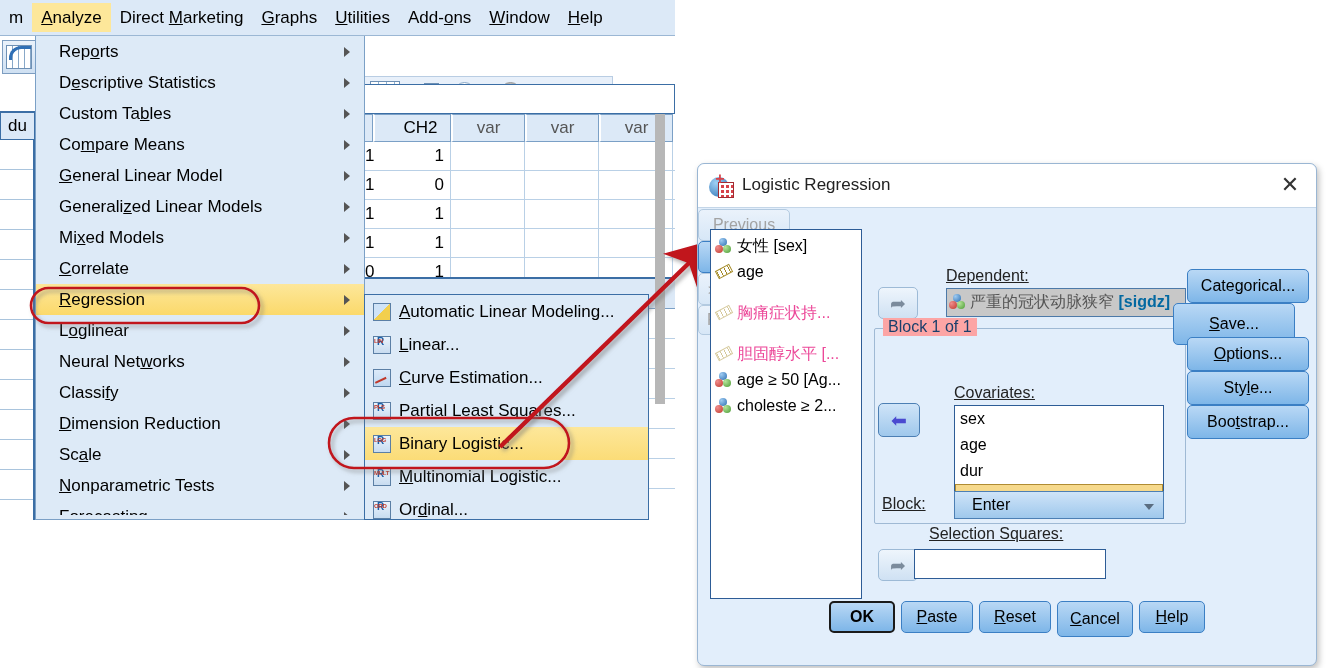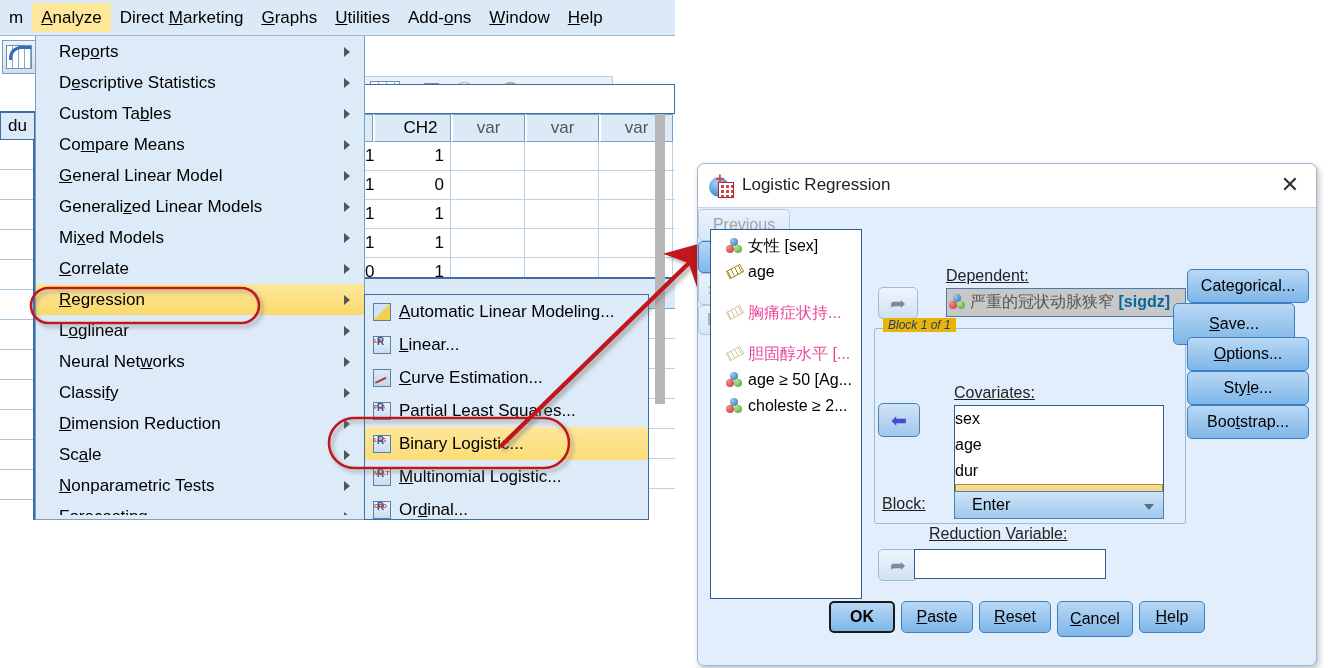--- a/index.html
+++ b/index.html
@@ -224,21 +224,21 @@
   .dlg-close {
     position: absolute; right: 14px; top: 10px; width: 24px; height: 24px;
     font-size: 22px; color: #333; text-align: center; line-height: 22px; cursor: pointer;
   }
 
   .dlg-body { position: absolute; left: 0; top: 45px; width: 100%; height: 458px; }
 
   .varlist {
     position: absolute; left: 12px; top: 20px; width: 152px; height: 370px;
     background: #ffffff; border: 1px solid #2d5c96;
-    padding: 3px 0 0 14px; overflow: hidden;
+    padding: 3px 0 0 3px; overflow: hidden;
   }
   .varitem {
     position: relative; height: 26px; line-height: 26px; font-size: 16px;
     padding-left: 23px; white-space: nowrap; color: #000;
   }
   .varitem.dim { color: #ec4899; margin-top: 15px; }
   .ico-nominal, .ico-scale {
     position: absolute; left: 1px; top: 5px; width: 18px; height: 17px;
   }
   .ico-nominal .b1, .ico-nominal .b2, .ico-nominal .b3 {
@@ -272,22 +272,22 @@
     font-size: 16px; line-height: 26px; padding-left: 23px; white-space: nowrap;
     color: #555;
   }
   .field-box .ico-nominal { top: 5px; left: 2px; }
   .field-box b { color: #0369a1; }
 
   .groupbox {
     position: absolute; border: 1px solid #9fb9d4; border-radius: 2px;
   }
   .groupbox-title {
-    position: absolute; font-size: 12px; color: #1b3f6b; background: #eab308;
-    padding: 0 5px; top: -11px; left: 8px; font-style: italic;
+    position: absolute; font-size: 16px; color: #1b3f6b; background: #fca5a5;
+    padding: 0 5px; top: -11px; left: 8px;
   }
 
   .btn {
     background: linear-gradient(#b9d8f5,#7eb6e8);
     border: 1px solid #3b7fc4; border-radius: 5px;
     font-size: 16px; color: #000; text-align: center; cursor: pointer;
     display: flex; align-items: center; justify-content: center;
   }
   .btn.disabled {
     background: linear-gradient(#eaf2fb,#d7e7f7);
@@ -295,21 +295,21 @@
   }
   .btn.side { position: absolute; }
   .btn.bottom { position: absolute; }
   .btn.default { border: 2px solid #1a1a1a; }
 
   .cov-list {
     position: absolute; background: #ffffff; border: 1px solid #2d5c96;
     overflow: hidden;
   }
   .cov-item {
-    height: 26px; line-height: 26px; font-size: 16px; color: #000;
+    height: 26px; line-height: 26px; font-size: 16px; padding-left: 5px; color: #000;
   }
   .cov-item.sel { background: #f6d98c; border: 1px solid #b08c33; }
 
   .combo {
     position: absolute; background: linear-gradient(#cfe4f8,#9fc8ec);
     border: 1px solid #4c7fb4; font-size: 16px; line-height: 26px;
     padding-left: 17px; color: #000;
   }
   .combo .cv {
     position: absolute; right: 9px; top: 12px; width: 0; height: 0;
@@ -566,21 +566,21 @@
 
       <div class="lbl" style="left:184px; top:286px;">
         <u>Block:</u>
       </div>
       <div class="combo" style="left:256px; top:282px; width:210px; height:28px;">
         <span>Enter</span>
         <span class="cv"></span>
       </div>
 
       <div class="lbl" style="left:231px; top:316px;">
-        <u>Reduction Variable:</u>
+        <u>Selection Squares:</u>
       </div>
       <div class="arrow-btn" style="left:180px; top:340px; width:40px; height:32px;">
         <span class="arrow-glyph">➦</span>
       </div>
       <div class="textinput" style="left:216px; top:340px; width:192px; height:30px;"></div>
       <div class="btn disabled" style="left:416px; top:340px; width:64px; height:30px;">
         <span>Rule...</span>
       </div>
 
       <div id="sidebtns">

